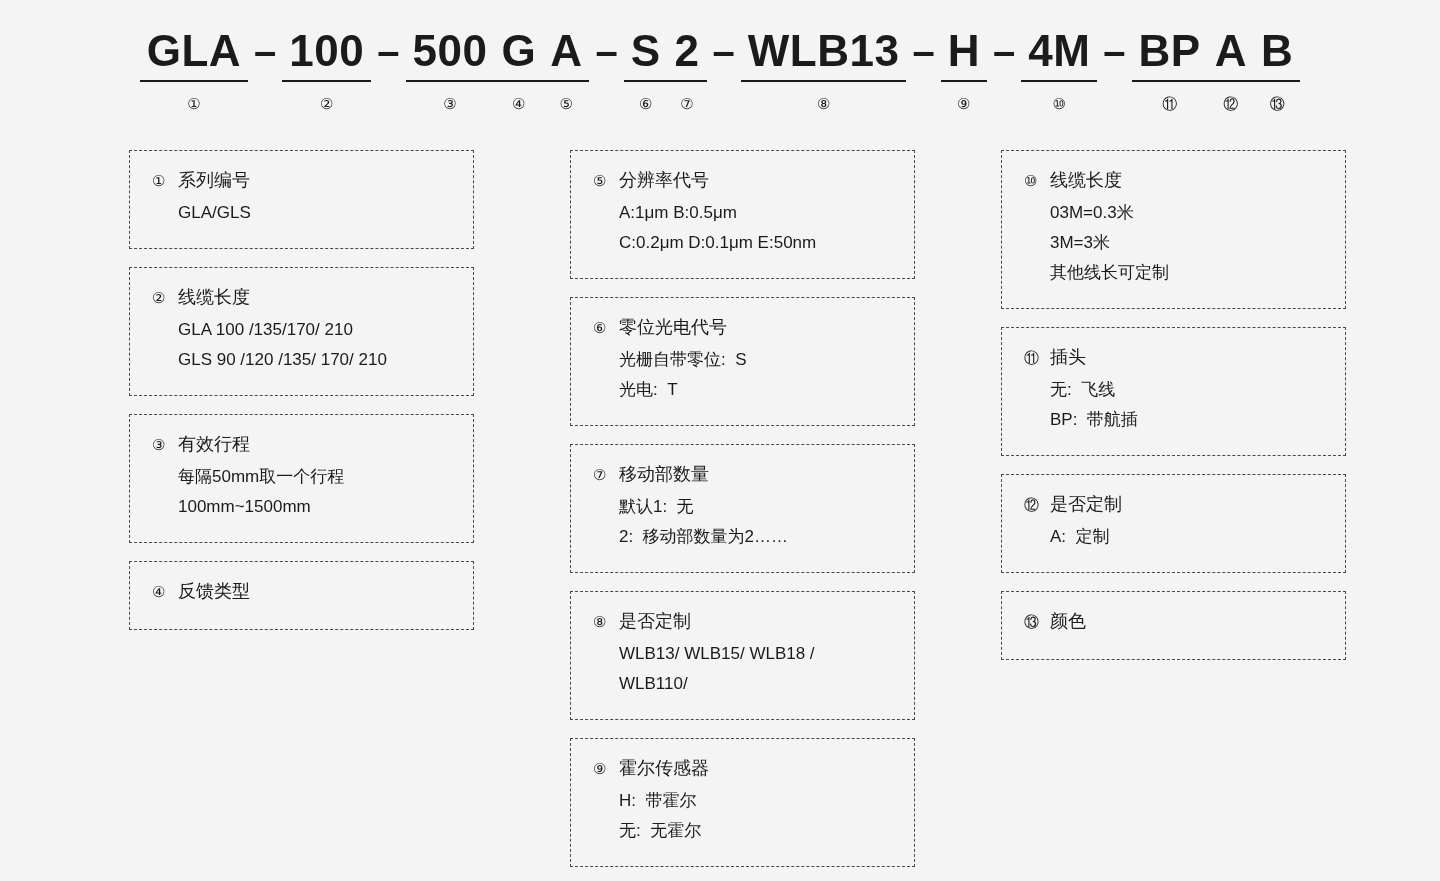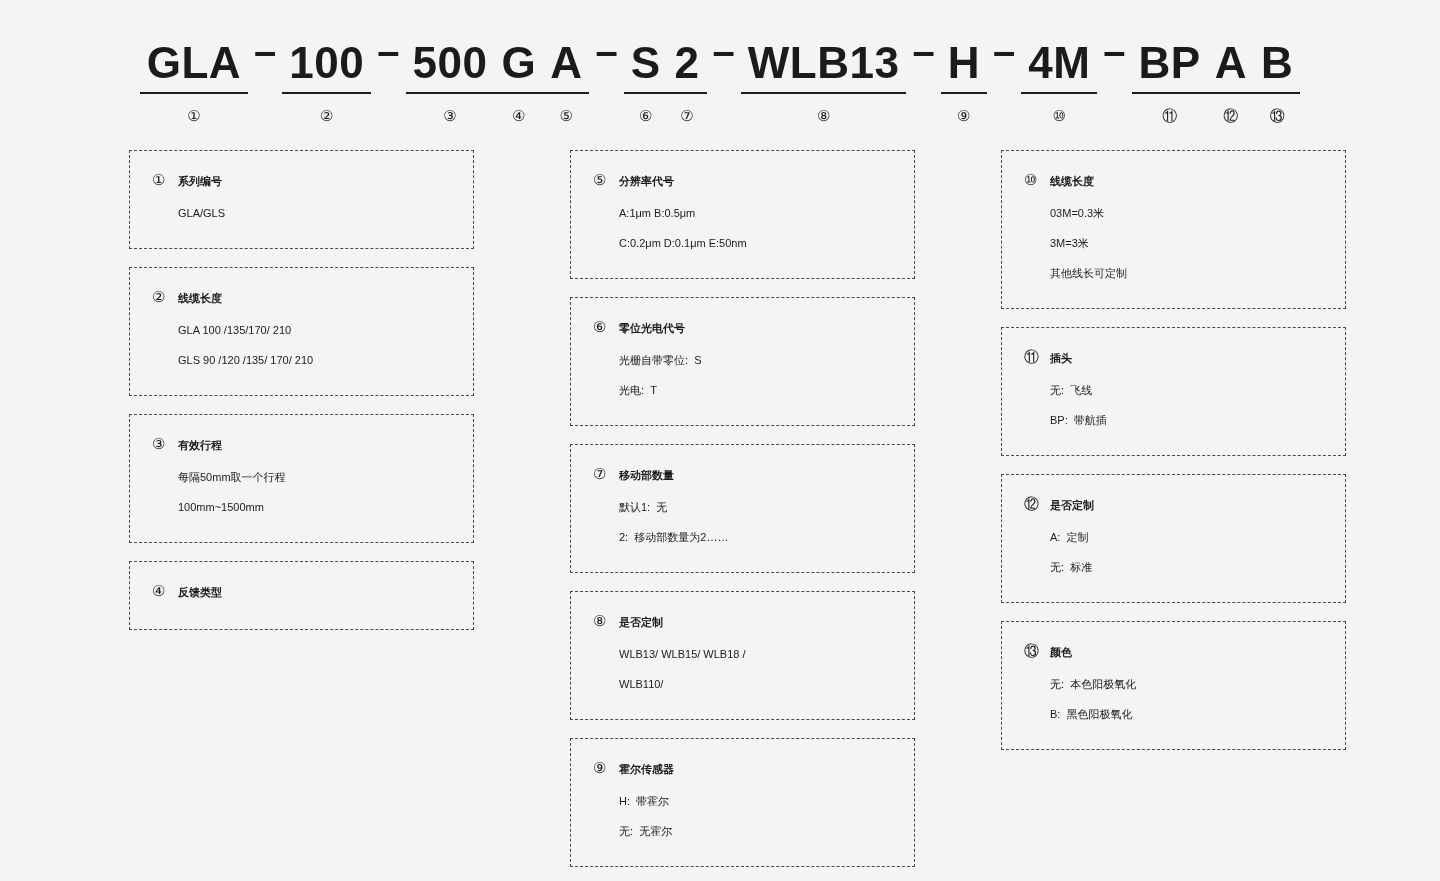--- a/index.html
+++ b/index.html
@@ -23,21 +23,21 @@
     top: 26px;
     width: 1440px;
     display: flex;
     justify-content: center;
     align-items: flex-start;
   }
   .code-group {
     display: flex;
     flex-direction: column;
     align-items: center;
-    margin: 12px 0px;
+    margin: 0 0px;
   }
   .code-token-row {
     display: flex;
     align-items: baseline;
     justify-content: center;
   }
   .code-token {
     font-family: "Liberation Sans", sans-serif;
     font-size: 44px;
     font-weight: bold;
@@ -90,29 +90,29 @@
     align-items: baseline;
     margin-bottom: 6px;
   }
   .card-num {
     font-size: 15px;
     line-height: 22px;
     width: 26px;
     flex: none;
   }
   .card-title {
-    font-size: 11px;
+    font-size: 18px;
     line-height: 22px;
-    font-weight: bold;
+    font-weight: normal;
   }
   .card-lines {
     padding-left: 26px;
   }
   .card-line {
-    font-size: 11px;
+    font-size: 17px;
     line-height: 30px;
     white-space: pre;
   }
 </style>
 </head>
 <body>
 
 <div id="code-line">
     <div class="code-group">
       <div class="code-token-row">
@@ -313,27 +313,22 @@
           <div class="card-line">BP:  带航插</div>
         </div>
       </div>
       <div class="card">
         <div class="card-head">
           <div class="card-num">⑫</div>
           <div class="card-title">是否定制</div>
         </div>
         <div class="card-lines">
           <div class="card-line">A:  定制</div>
-          <div class="card-line">无:  标准</div>
         </div>
       </div>
       <div class="card">
         <div class="card-head">
           <div class="card-num">⑬</div>
           <div class="card-title">颜色</div>
         </div>
-        <div class="card-lines">
-          <div class="card-line">无:  本色阳极氧化</div>
-          <div class="card-line">B:  黑色阳极氧化</div>
-        </div>
       </div>
     </div>
   </div>
 
 </body></html>

